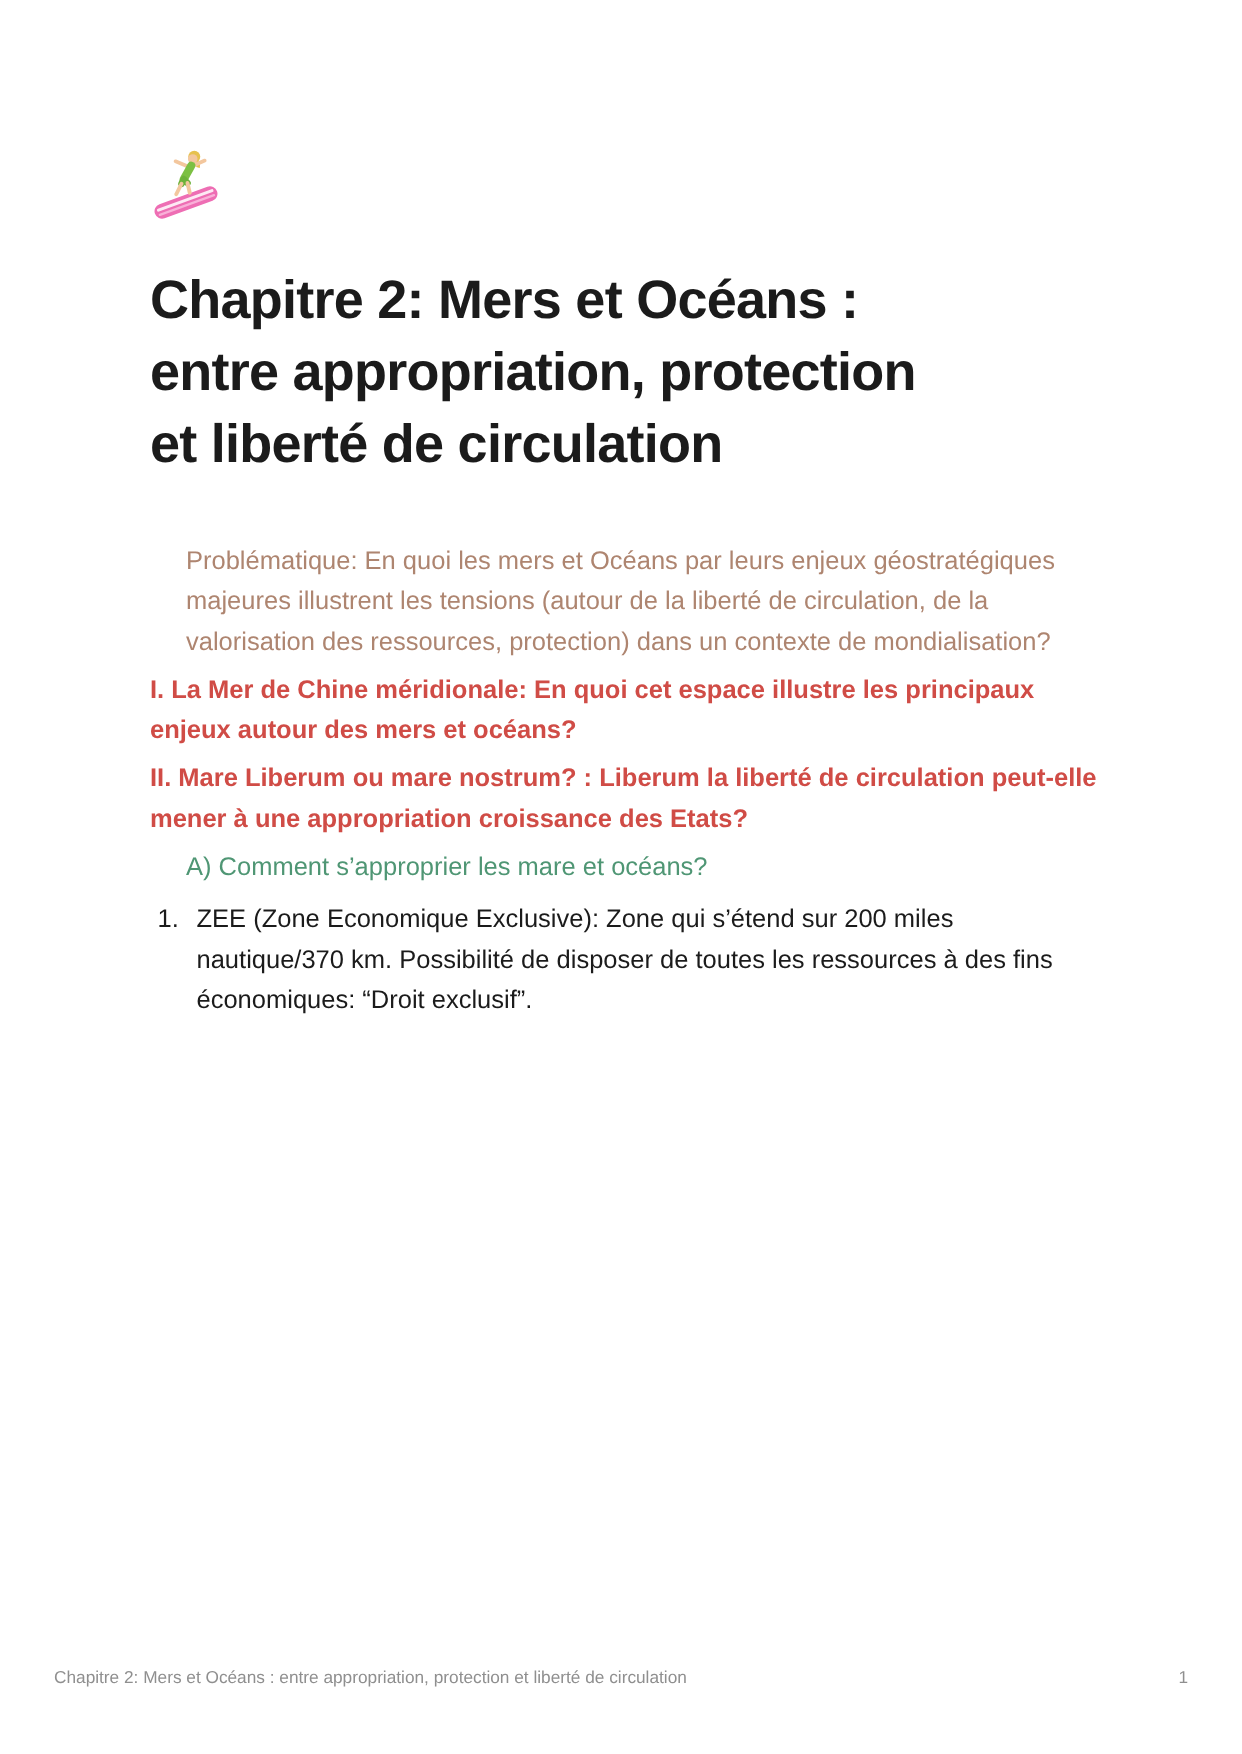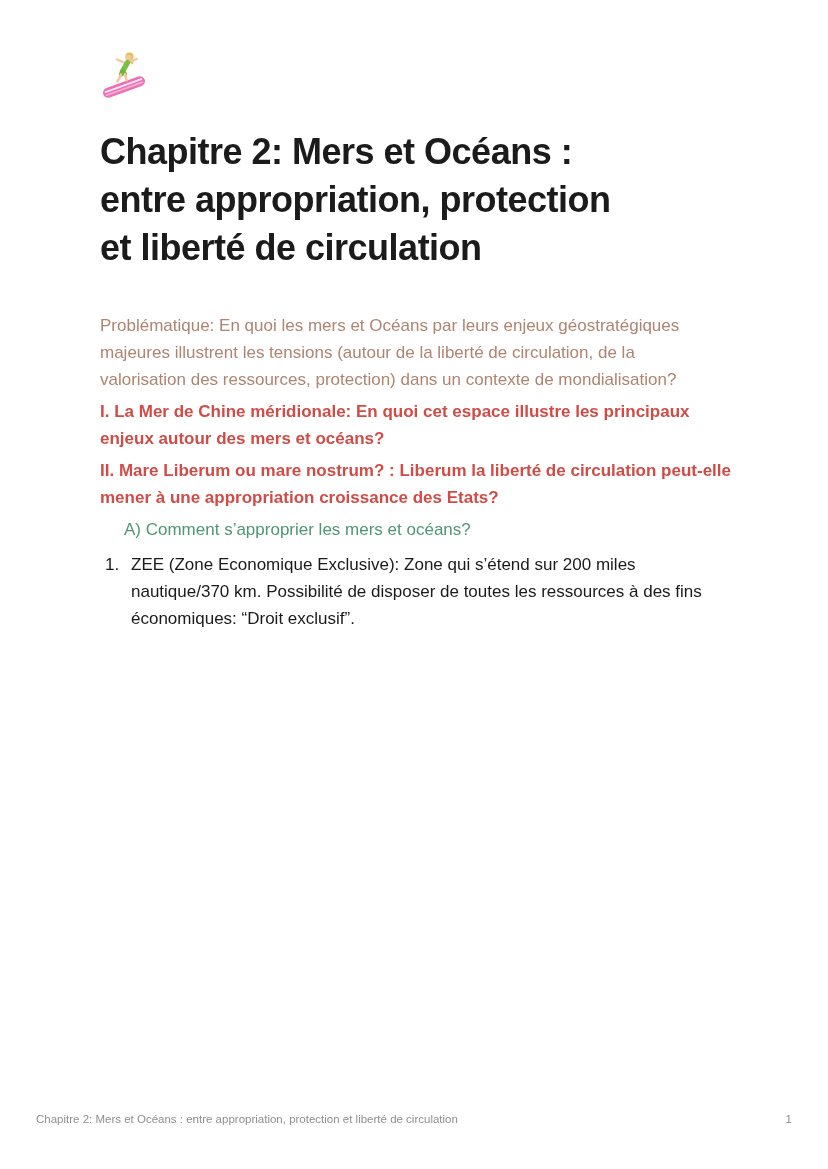--- a/index.html
+++ b/index.html
@@ -8,21 +8,21 @@
     background: var(--page-bg, #ffffff);
     font-family: "Liberation Sans", sans-serif;
   }
   .page {
     position: relative;
     width: 828px; height: 1169px;
     background: var(--page-bg, #ffffff);
     overflow: hidden;
   }
   .content {
-    padding: 50px 80px 0 100px;
+    padding: 98px 80px 0 100px;
   }
   .page-icon {
     height: 52px;
     margin-bottom: 26px;
   }
   .page-icon svg { display: block; }
   .title {
     font-size: 36px;
     line-height: 48px;
     font-weight: 700;
@@ -32,21 +32,21 @@
     margin-bottom: 40px;
     max-width: 648px;
   }
   .para {
     font-size: 17px;
     line-height: 27px;
     white-space: pre-line;
     margin-bottom: 5px;
     max-width: 648px;
   }
-  .para-brown { color: var(--brown-text, #ae8570); }
+  .para-brown { color: var(--brown-text, #ae8570); margin-left: 24px; }
   .para-red   { color: var(--red-text, #d04c46); font-weight: bold; }
   .subheading {
     margin-left: 24px;
     margin-top: 3px;
     margin-bottom: 8px;
     font-size: 17px;
     line-height: 27px;
     font-weight: 400;
     color: var(--green-text, #4f9674);
     white-space: pre-line;
@@ -117,21 +117,21 @@
     <p class="para para-brown">Problématique: En quoi les mers et Océans par leurs enjeux géostratégiques
 majeures illustrent les tensions (autour de la liberté de circulation, de la
 valorisation des ressources, protection) dans un contexte de mondialisation?</p>
 
     <p class="para para-red">I. La Mer de Chine méridionale: En quoi cet espace illustre les principaux
 enjeux autour des mers et océans?</p>
 
     <p class="para para-red">II. Mare Liberum ou mare nostrum? : Liberum la liberté de circulation peut-elle
 mener à une appropriation croissance des Etats?</p>
 
-    <h3 class="subheading">A) Comment s’approprier les mers et océans?</h3>
+    <h3 class="subheading">A) Comment s’approprier les mare et océans?</h3>
 
     <div class="numbered-list">
       <div class="list-item">
         <span class="list-number">1.</span>
         <div class="list-body">
           <div><span class="list-term">ZEE (Zone Economique Exclusive):</span><span class="list-definition"> Zone qui s’étend sur 200 miles
 nautique/370 km. Possibilité de disposer de toutes les ressources à des fins
 économiques: “Droit exclusif”.</span></div>
         </div>
       </div>

